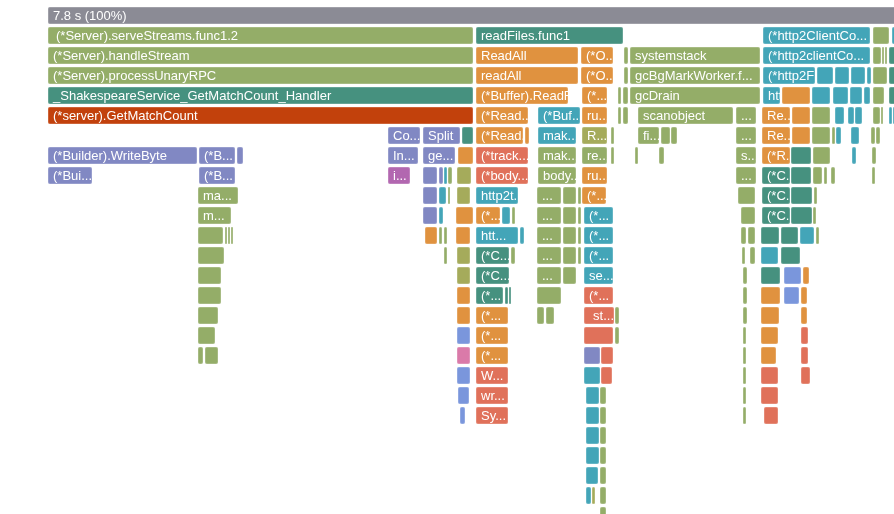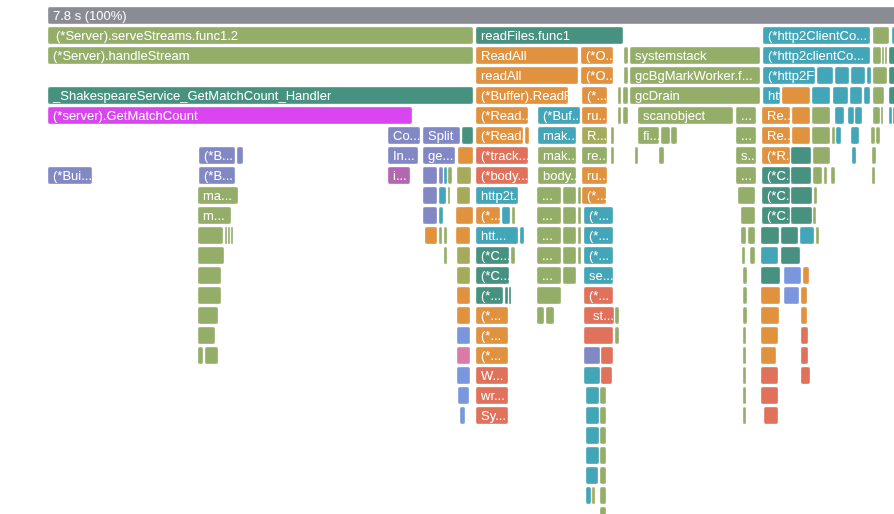--- a/index.html
+++ b/index.html
@@ -29,20 +29,21 @@
     <div class="frame" style="left: 541px; top: 47px; width: 32px; height: 17px; background: rgb(224, 146, 63);">(*O...</div>
     <div class="frame empty" style="left: 584px; top: 47px; width: 4px; height: 17px; background: rgb(148, 173, 104);"></div>
     <div class="frame" style="left: 590px; top: 47px; width: 130px; height: 17px; background: rgb(148, 173, 104);">systemstack</div>
     <div class="frame" style="left: 723px; top: 47px; width: 107px; height: 17px; background: rgb(67, 165, 184);">(*http2clientCo...</div>
     <div class="frame empty" style="left: 833px; top: 47px; width: 8px; height: 17px; background: rgb(148, 173, 104);"></div>
     <div class="frame empty" style="left: 842px; top: 47px; width: 2px; height: 17px; background: rgb(148, 173, 104);"></div>
     <div class="frame empty" style="left: 845px; top: 47px; width: 2px; height: 17px; background: rgb(148, 173, 104);"></div>
     <div class="frame empty" style="left: 849px; top: 47px; width: 13px; height: 17px; background: rgb(70, 145, 127);"></div>
     <div class="frame empty" style="left: 864px; top: 47px; width: 10px; height: 17px; background: rgb(148, 173, 104);"></div>
     <div class="frame empty" style="left: 876px; top: 47px; width: 2px; height: 17px; background: rgb(148, 173, 104);"></div>
+    <div class="frame" style="left: 8px; top: 67px; width: 425px; height: 17px; background: rgb(148, 173, 104);">(*Server).processUnaryRPC</div>
     <div class="frame" style="left: 436px; top: 67px; width: 102px; height: 17px; background: rgb(224, 146, 63);">readAll</div>
     <div class="frame" style="left: 541px; top: 67px; width: 32px; height: 17px; background: rgb(224, 146, 63);">(*O...</div>
     <div class="frame empty" style="left: 584px; top: 67px; width: 4px; height: 17px; background: rgb(148, 173, 104);"></div>
     <div class="frame" style="left: 590px; top: 67px; width: 130px; height: 17px; background: rgb(148, 173, 104);">gcBgMarkWorker.f...</div>
     <div class="frame" style="left: 723px; top: 67px; width: 52px; height: 17px; background: rgb(67, 165, 184);">(*http2Fr...</div>
     <div class="frame empty" style="left: 777px; top: 67px; width: 16px; height: 17px; background: rgb(67, 165, 184);"></div>
     <div class="frame empty" style="left: 795px; top: 67px; width: 14px; height: 17px; background: rgb(67, 165, 184);"></div>
     <div class="frame empty" style="left: 811px; top: 67px; width: 14px; height: 17px; background: rgb(67, 165, 184);"></div>
     <div class="frame empty" style="left: 827px; top: 67px; width: 4px; height: 17px; background: rgb(67, 165, 184);"></div>
     <div class="frame empty" style="left: 833px; top: 67px; width: 14px; height: 17px; background: rgb(148, 173, 104);"></div>
@@ -56,21 +57,21 @@
     <div class="frame" style="left: 590px; top: 87px; width: 130px; height: 17px; background: rgb(148, 173, 104);">gcDrain</div>
     <div class="frame" style="left: 723px; top: 87px; width: 17px; height: 17px; background: rgb(67, 165, 184);">htt...</div>
     <div class="frame empty" style="left: 742px; top: 87px; width: 28px; height: 17px; background: rgb(224, 146, 63);"></div>
     <div class="frame empty" style="left: 772px; top: 87px; width: 18px; height: 17px; background: rgb(67, 165, 184);"></div>
     <div class="frame empty" style="left: 793px; top: 87px; width: 15px; height: 17px; background: rgb(67, 165, 184);"></div>
     <div class="frame empty" style="left: 810px; top: 87px; width: 12px; height: 17px; background: rgb(67, 165, 184);"></div>
     <div class="frame empty" style="left: 824px; top: 87px; width: 6px; height: 17px; background: rgb(67, 165, 184);"></div>
     <div class="frame empty" style="left: 833px; top: 87px; width: 11px; height: 17px; background: rgb(148, 173, 104);"></div>
     <div class="frame empty" style="left: 849px; top: 87px; width: 11px; height: 17px; background: rgb(70, 145, 127);"></div>
     <div class="frame empty" style="left: 866px; top: 87px; width: 4px; height: 17px; background: rgb(148, 173, 104);"></div>
-    <div class="frame" style="left: 8px; top: 107px; width: 364px; height: 17px; background: #d946ef;">(*server).GetMatchCount</div>
+    <div class="frame" style="left: 8px; top: 107px; width: 425px; height: 17px; background: #c2410c;">(*server).GetMatchCount</div>
     <div class="frame" style="left: 436px; top: 107px; width: 52px; height: 17px; background: rgb(224, 146, 63);">(*Read...</div>
     <div class="frame" style="left: 498px; top: 107px; width: 42px; height: 17px; background: rgb(67, 165, 184);">(*Buf...</div>
     <div class="frame" style="left: 542px; top: 107px; width: 25px; height: 17px; background: rgb(224, 146, 63);">ru...</div>
     <div class="frame empty" style="left: 578px; top: 107px; width: 3px; height: 17px; background: rgb(148, 173, 104);"></div>
     <div class="frame empty" style="left: 583px; top: 107px; width: 5px; height: 17px; background: rgb(148, 173, 104);"></div>
     <div class="frame" style="left: 598px; top: 107px; width: 95px; height: 17px; background: rgb(148, 173, 104);">scanobject</div>
     <div class="frame" style="left: 696px; top: 107px; width: 20px; height: 17px; background: rgb(148, 173, 104);">...</div>
     <div class="frame" style="left: 722px; top: 107px; width: 28px; height: 17px; background: rgb(224, 146, 63);">Re...</div>
     <div class="frame empty" style="left: 752px; top: 107px; width: 18px; height: 17px; background: rgb(224, 146, 63);"></div>
     <div class="frame empty" style="left: 772px; top: 107px; width: 18px; height: 17px; background: rgb(148, 173, 104);"></div>
@@ -95,20 +96,21 @@
     <div class="frame empty" style="left: 631px; top: 127px; width: 6px; height: 17px; background: rgb(148, 173, 104);"></div>
     <div class="frame" style="left: 696px; top: 127px; width: 20px; height: 17px; background: rgb(148, 173, 104);">...</div>
     <div class="frame" style="left: 722px; top: 127px; width: 28px; height: 17px; background: rgb(224, 146, 63);">Re...</div>
     <div class="frame empty" style="left: 752px; top: 127px; width: 18px; height: 17px; background: rgb(224, 146, 63);"></div>
     <div class="frame empty" style="left: 772px; top: 127px; width: 18px; height: 17px; background: rgb(148, 173, 104);"></div>
     <div class="frame empty" style="left: 792px; top: 127px; width: 3px; height: 17px; background: rgb(148, 173, 104);"></div>
     <div class="frame empty" style="left: 796px; top: 127px; width: 5px; height: 17px; background: rgb(67, 165, 184);"></div>
     <div class="frame empty" style="left: 811px; top: 127px; width: 8px; height: 17px; background: rgb(67, 165, 184);"></div>
     <div class="frame empty" style="left: 831px; top: 127px; width: 4px; height: 17px; background: rgb(148, 173, 104);"></div>
     <div class="frame empty" style="left: 836px; top: 127px; width: 4px; height: 17px; background: rgb(148, 173, 104);"></div>
+    <div class="frame" style="left: 8px; top: 147px; width: 149px; height: 17px; background: rgb(129, 136, 195);">(*Builder).WriteByte</div>
     <div class="frame" style="left: 159px; top: 147px; width: 36px; height: 17px; background: rgb(129, 136, 195);">(*B...</div>
     <div class="frame empty" style="left: 197px; top: 147px; width: 6px; height: 17px; background: rgb(129, 136, 195);"></div>
     <div class="frame" style="left: 348px; top: 147px; width: 30px; height: 17px; background: rgb(129, 136, 195);">In...</div>
     <div class="frame" style="left: 383px; top: 147px; width: 32px; height: 17px; background: rgb(129, 136, 195);">ge...</div>
     <div class="frame empty" style="left: 418px; top: 147px; width: 15px; height: 17px; background: rgb(224, 146, 63);"></div>
     <div class="frame" style="left: 436px; top: 147px; width: 52px; height: 17px; background: rgb(224, 113, 90);">(*track...</div>
     <div class="frame" style="left: 498px; top: 147px; width: 38px; height: 17px; background: rgb(148, 173, 104);">mak...</div>
     <div class="frame" style="left: 542px; top: 147px; width: 25px; height: 17px; background: rgb(148, 173, 104);">re...</div>
     <div class="frame empty" style="left: 571px; top: 147px; width: 3px; height: 17px; background: rgb(148, 173, 104);"></div>
     <div class="frame empty" style="left: 595px; top: 147px; width: 3px; height: 17px; background: rgb(148, 173, 104);"></div>

